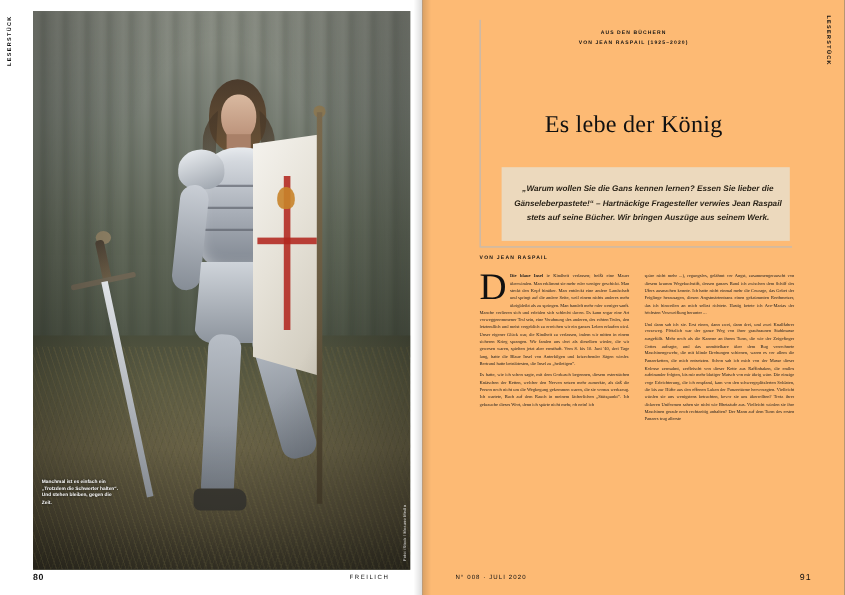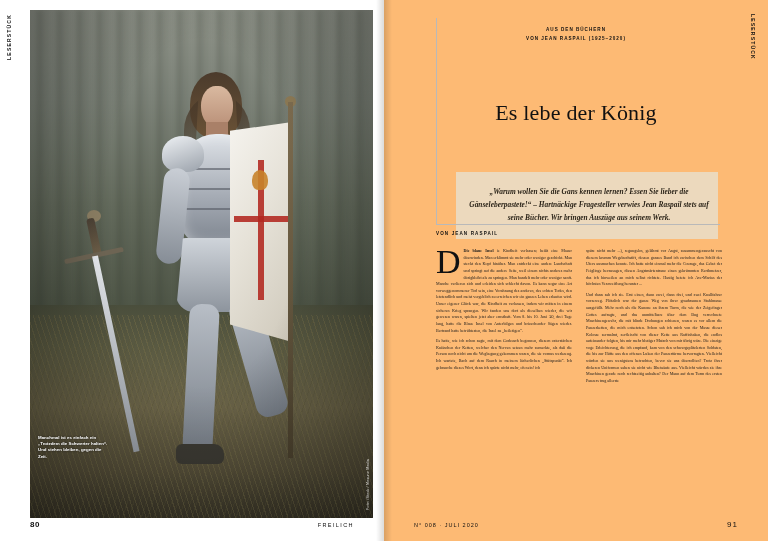--- a/index.html
+++ b/index.html
@@ -319,28 +319,27 @@
     letter-spacing: .2px;
   }
   .standfirst {
     position: absolute;
     left: 72px;
     top: 152px;
     width: 262px;
     padding: 14px 6px 14px 10px;
     box-sizing: border-box;
     background: #ecd9bd;
-    font-family: Liberation Serif, serif;
+    font-family: Liberation Sans, sans-serif;
     font-style: italic;
     font-weight: bold;
     font-size: 7.4px;
     line-height: 1.75;
     color: #2a2318;
     text-align: center;
-    margin-top: 20px;
   }
   .byline {
     position: absolute;
     left: 52px;
     top: 231px;
     font-family: "Liberation Sans", sans-serif;
     font-size: 4.6px;
     font-weight: bold;
     letter-spacing: 1.1px;
     color: #111;

